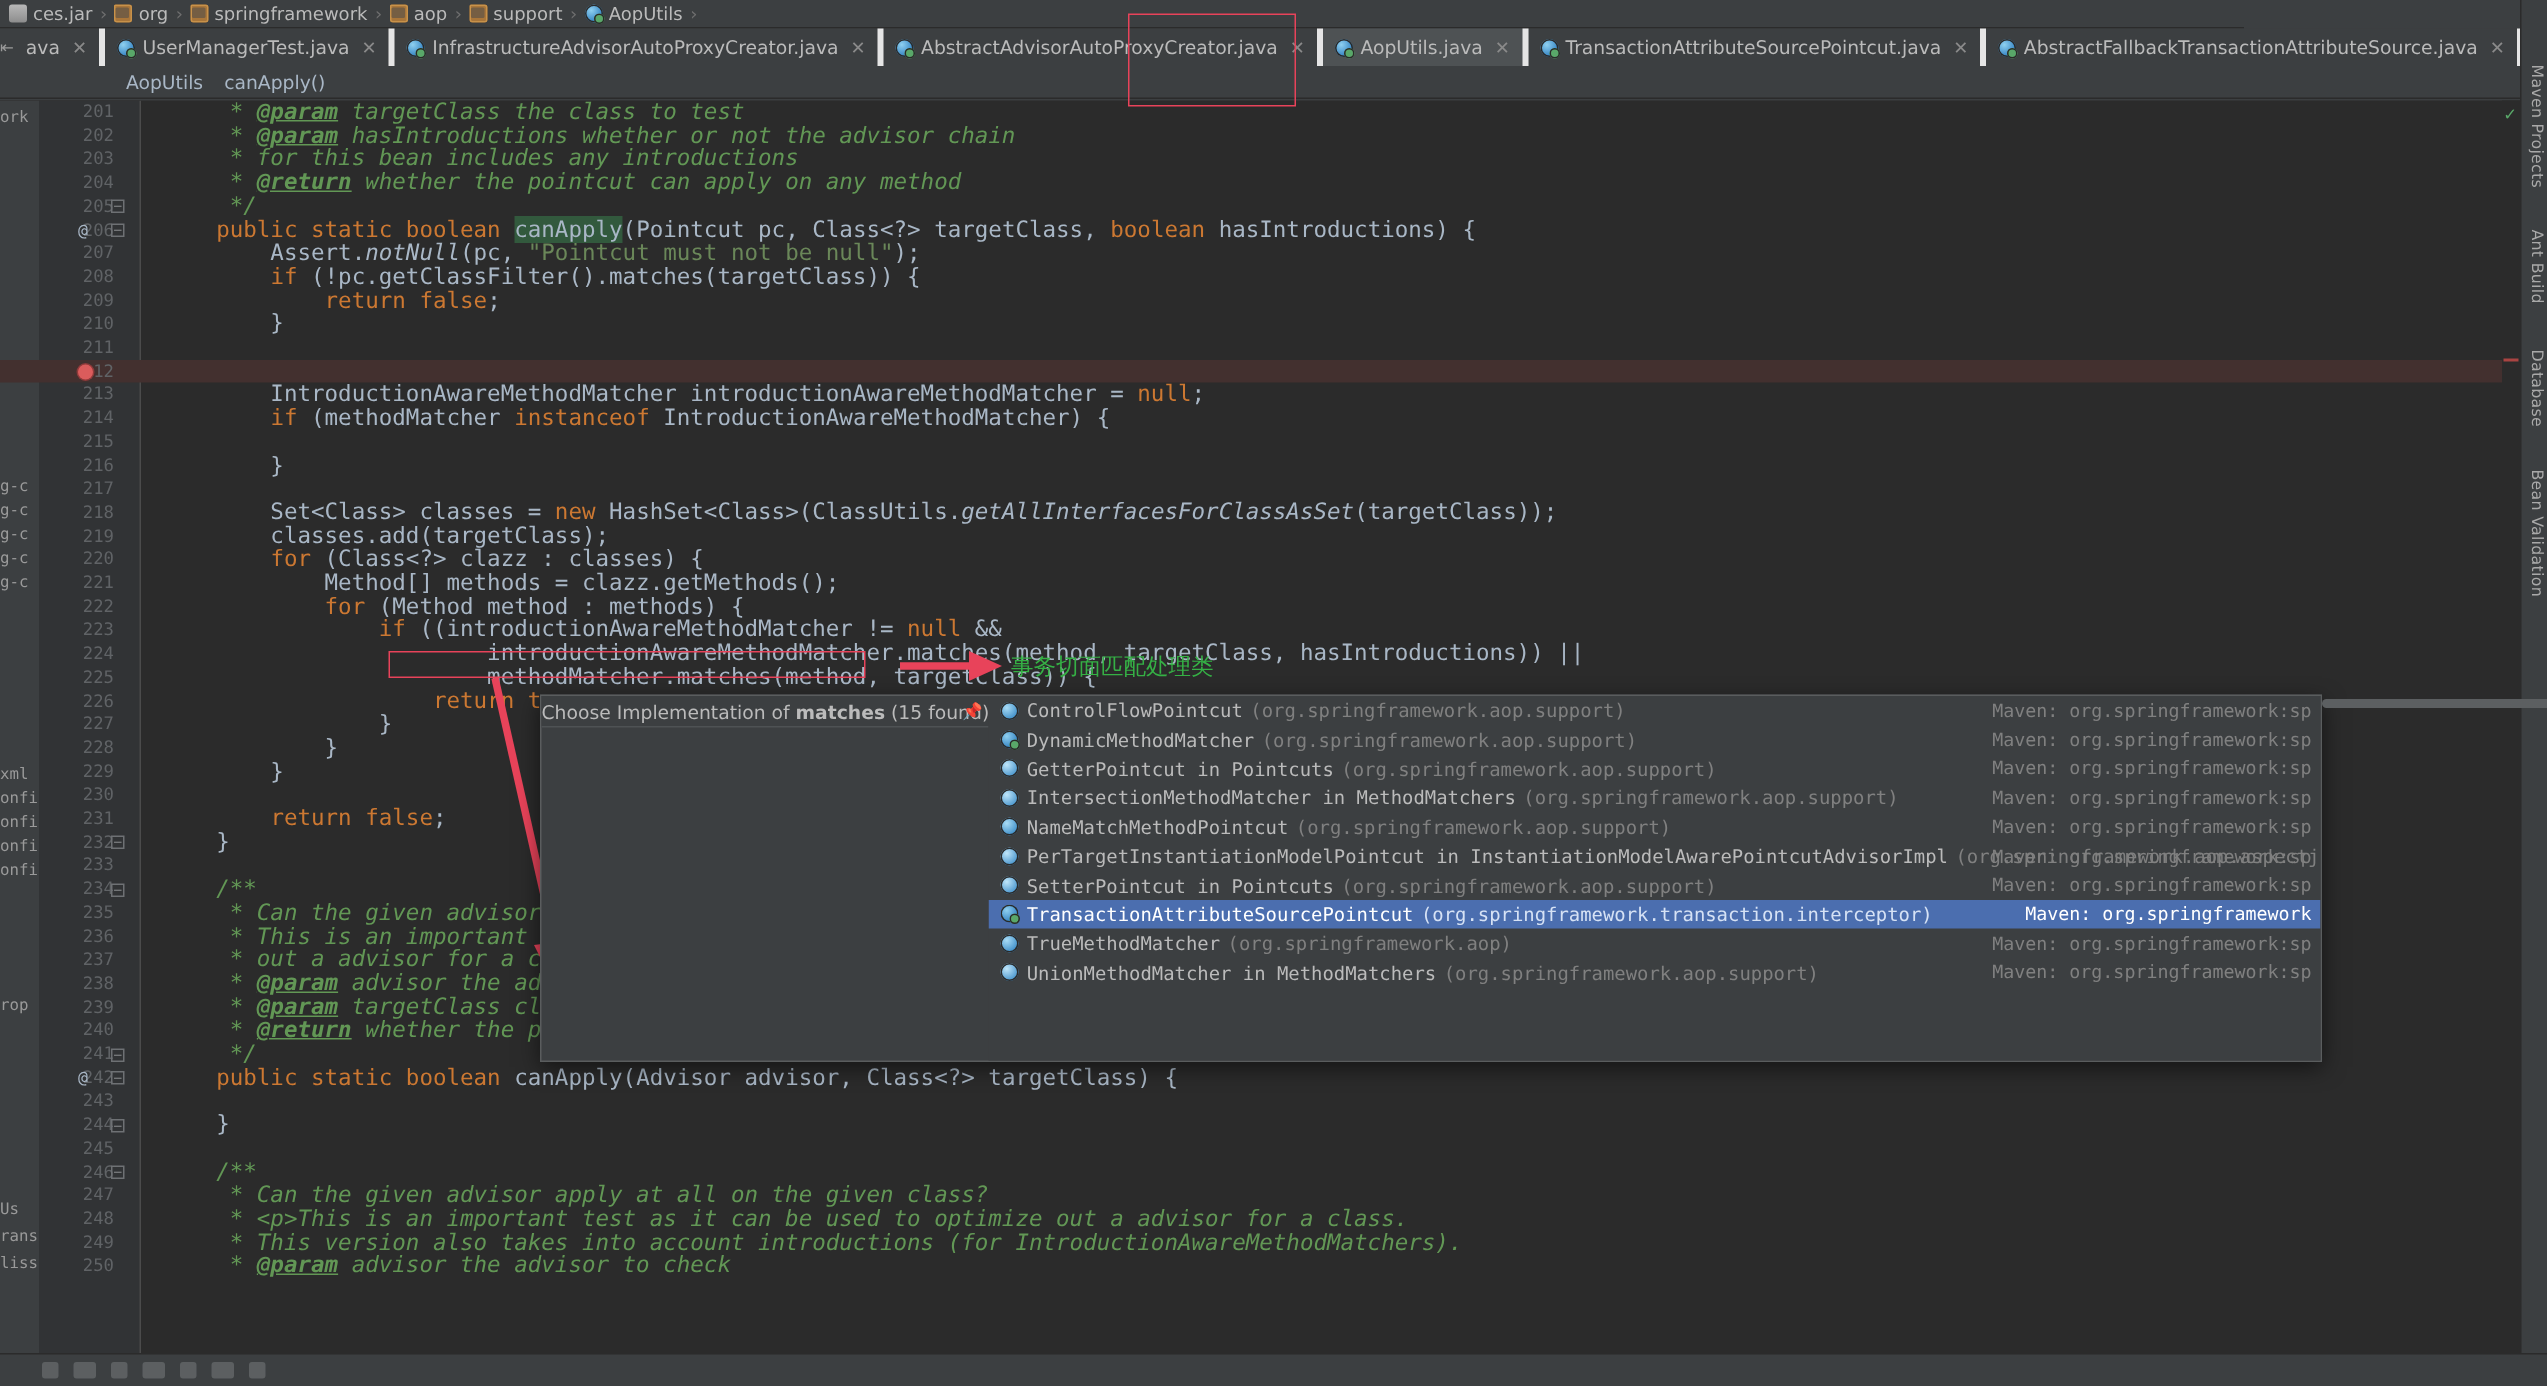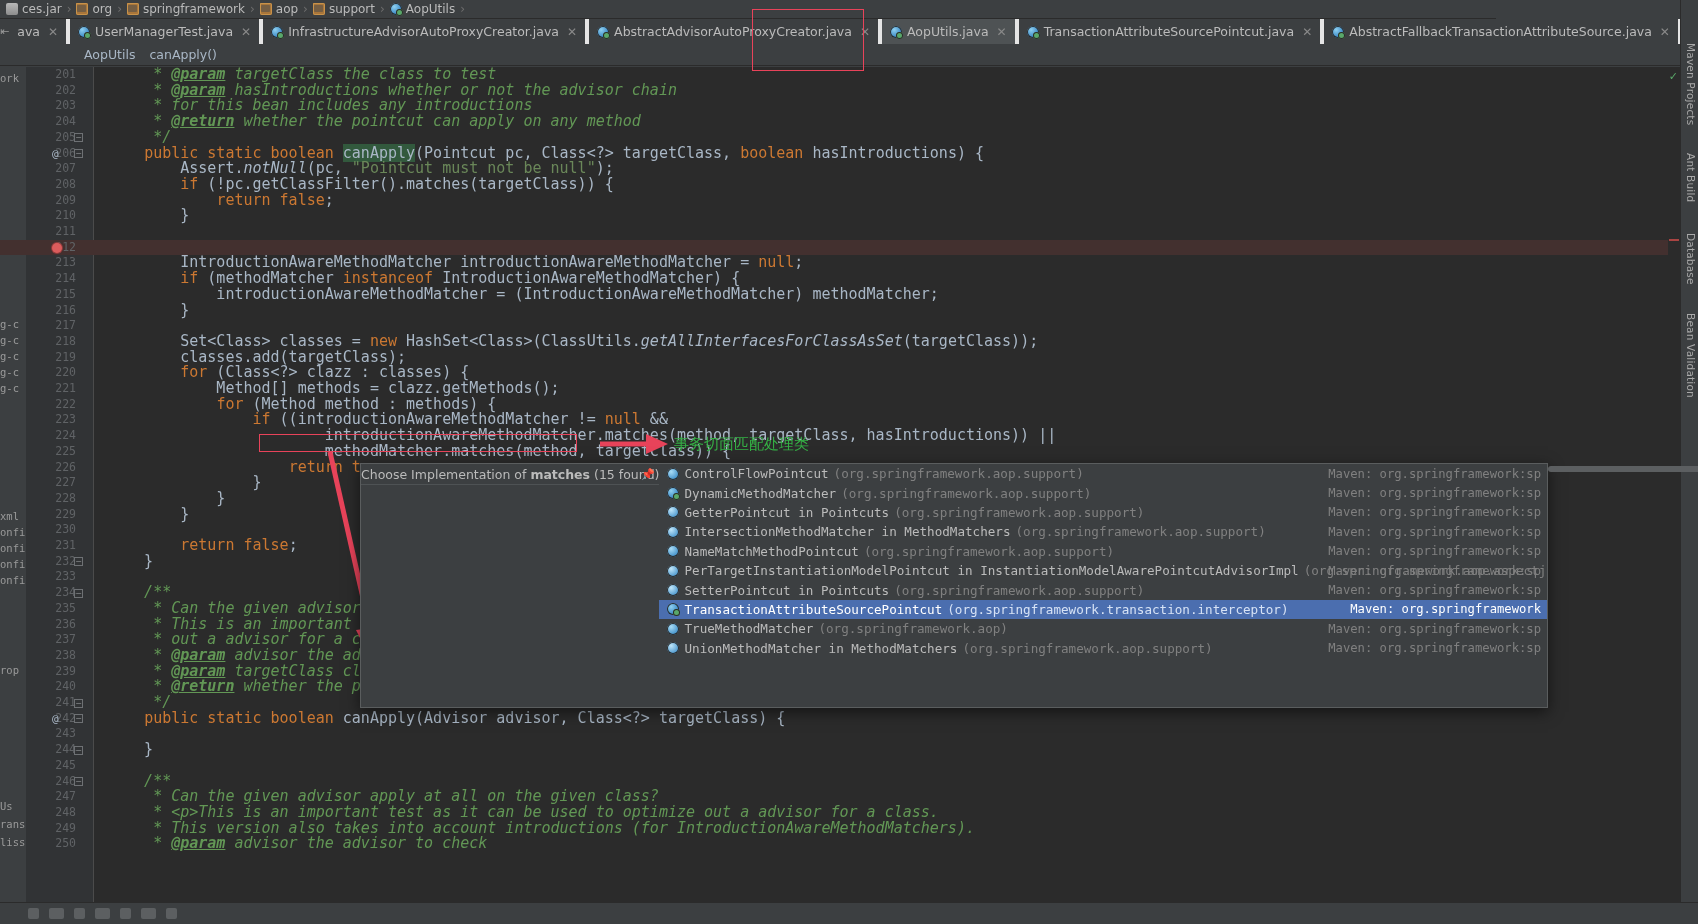--- a/index.html
+++ b/index.html
@@ -267,21 +267,21 @@
         <div class="row" style="position: absolute; top: 62.8px; left: 0px; right: 0px;"><div class="lineno">205</div><div class="fold">−</div><div class="codetext"><span class="cmt">     */</span></div></div>
         <div class="row" style="position: absolute; top: 78.5px; left: 0px; right: 0px;"><div class="lineno">206</div><div class="at-mark">@</div><div class="fold">−</div><div class="codetext">    <span class="kw">public</span> <span class="kw">static</span> <span class="kw">boolean</span> <span class="fn-hl">canApply</span>(Pointcut pc, Class&lt;?&gt; targetClass, <span class="kw">boolean</span> hasIntroductions) {</div></div>
         <div class="row" style="position: absolute; top: 94.2px; left: 0px; right: 0px;"><div class="lineno">207</div><div class="codetext">        Assert.<span class="stat">notNull</span>(pc, <span class="str">"Pointcut must not be null"</span>);</div></div>
         <div class="row" style="position: absolute; top: 109.9px; left: 0px; right: 0px;"><div class="lineno">208</div><div class="codetext">        <span class="kw">if</span> (!pc.getClassFilter().matches(targetClass)) {</div></div>
         <div class="row" style="position: absolute; top: 125.6px; left: 0px; right: 0px;"><div class="lineno">209</div><div class="codetext">            <span class="kw">return</span> <span class="kw">false</span>;</div></div>
         <div class="row" style="position: absolute; top: 141.3px; left: 0px; right: 0px;"><div class="lineno">210</div><div class="codetext">        }</div></div>
         <div class="row" style="position: absolute; top: 157px; left: 0px; right: 0px;"><div class="lineno">211</div><div class="codetext"></div></div>
         <div class="row hl-line" style="position: absolute; top: 172.7px; left: 0px; right: 0px;"><div class="lineno">212</div><div class="bp"></div></div>
         <div class="row" style="position: absolute; top: 188.4px; left: 0px; right: 0px;"><div class="lineno">213</div><div class="codetext">        IntroductionAwareMethodMatcher introductionAwareMethodMatcher = <span class="kw">null</span>;</div></div>
         <div class="row" style="position: absolute; top: 204.1px; left: 0px; right: 0px;"><div class="lineno">214</div><div class="codetext">        <span class="kw">if</span> (methodMatcher <span class="kw">instanceof</span> IntroductionAwareMethodMatcher) {</div></div>
-        <div class="row" style="position: absolute; top: 219.8px; left: 0px; right: 0px;"><div class="lineno">215</div><div class="codetext">            introductionAwareMethodMatcher = (IntroductionAwareMethodMatcher) methodMatcher;</div></div>
+        <div class="row" style="position: absolute; top: 219.8px; left: 0px; right: 0px;"><div class="lineno">215</div></div>
         <div class="row" style="position: absolute; top: 235.5px; left: 0px; right: 0px;"><div class="lineno">216</div><div class="codetext">        }</div></div>
         <div class="row" style="position: absolute; top: 251.2px; left: 0px; right: 0px;"><div class="lineno">217</div><div class="codetext"></div></div>
         <div class="row" style="position: absolute; top: 266.9px; left: 0px; right: 0px;"><div class="lineno">218</div><div class="codetext">        Set&lt;Class&gt; classes = <span class="kw">new</span> HashSet&lt;Class&gt;(ClassUtils.<span class="stat">getAllInterfacesForClassAsSet</span>(targetClass));</div></div>
         <div class="row" style="position: absolute; top: 282.6px; left: 0px; right: 0px;"><div class="lineno">219</div><div class="codetext">        classes.add(targetClass);</div></div>
         <div class="row" style="position: absolute; top: 298.3px; left: 0px; right: 0px;"><div class="lineno">220</div><div class="codetext">        <span class="kw">for</span> (Class&lt;?&gt; clazz : classes) {</div></div>
         <div class="row" style="position: absolute; top: 314px; left: 0px; right: 0px;"><div class="lineno">221</div><div class="codetext">            Method[] methods = clazz.getMethods();</div></div>
         <div class="row" style="position: absolute; top: 329.7px; left: 0px; right: 0px;"><div class="lineno">222</div><div class="codetext">            <span class="kw">for</span> (Method method : methods) {</div></div>
         <div class="row" style="position: absolute; top: 345.4px; left: 0px; right: 0px;"><div class="lineno">223</div><div class="codetext">                <span class="kw">if</span> ((introductionAwareMethodMatcher != <span class="kw">null</span> &amp;&amp;</div></div>
         <div class="row" style="position: absolute; top: 361.1px; left: 0px; right: 0px;"><div class="lineno">224</div><div class="codetext">                        introductionAwareMethodMatcher.matches(method, targetClass, hasIntroductions)) ||</div></div>
         <div class="row" style="position: absolute; top: 376.8px; left: 0px; right: 0px;"><div class="lineno">225</div><div class="codetext">                        methodMatcher.matches(method, targetClass)) {</div></div>

